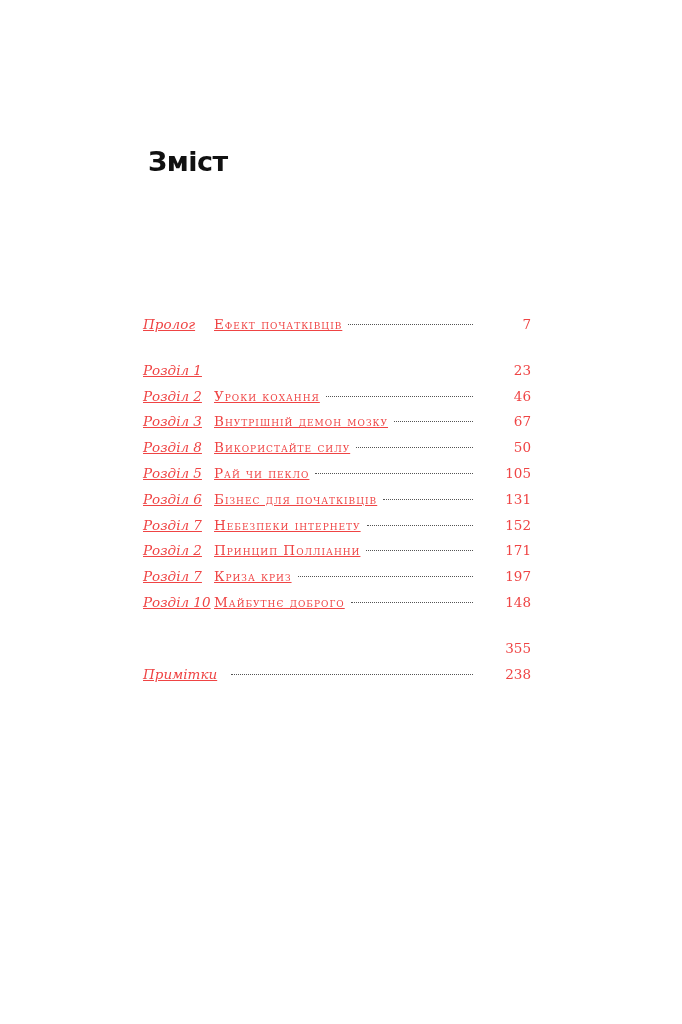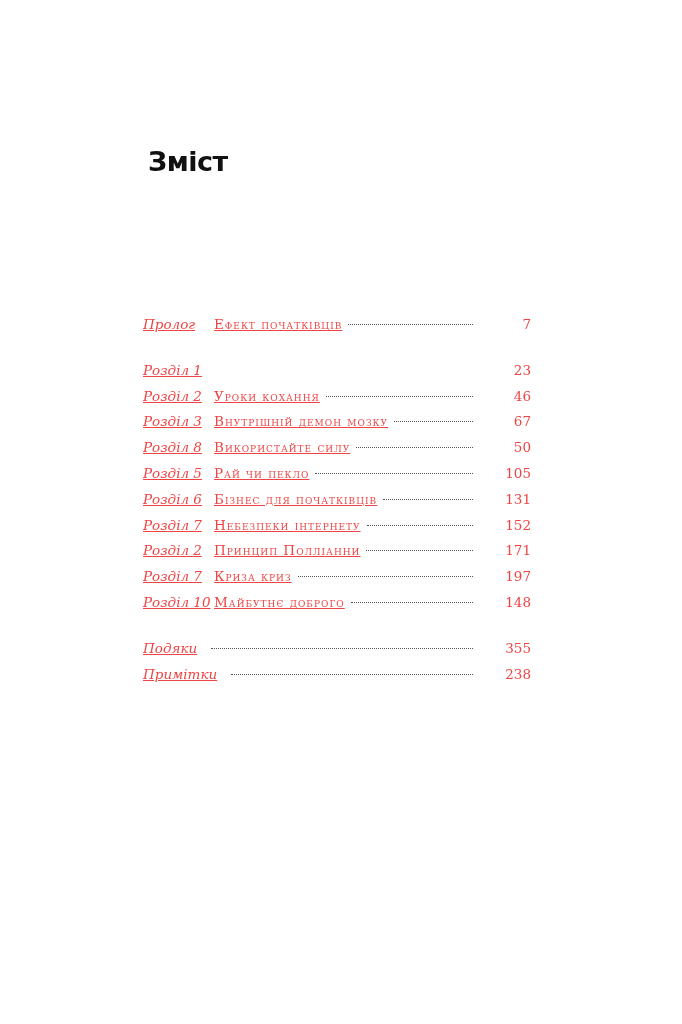--- a/index.html
+++ b/index.html
@@ -117,24 +117,20 @@
   <div class="row gap-after">
     <span class="label">Розділ 10</span>
     <div class="leader-wrap">
       <span class="title">Майбутнє доброго</span>
       <span class="leader"></span>
     </div>
     <span class="page">148</span>
   </div>
 
   <div class="row">
-    <div class="leader-wrap" style="margin-right:52px;">
-      <span class="label wide">Подяки</span>
-      <span class="leader"></span>
-    </div>
     <span class="page">355</span>
   </div>
 
   <div class="row">
     <div class="leader-wrap" style="margin-right:52px;">
       <span class="label wide">Примітки</span>
       <span class="leader"></span>
     </div>
     <span class="page">238</span>
   </div>

